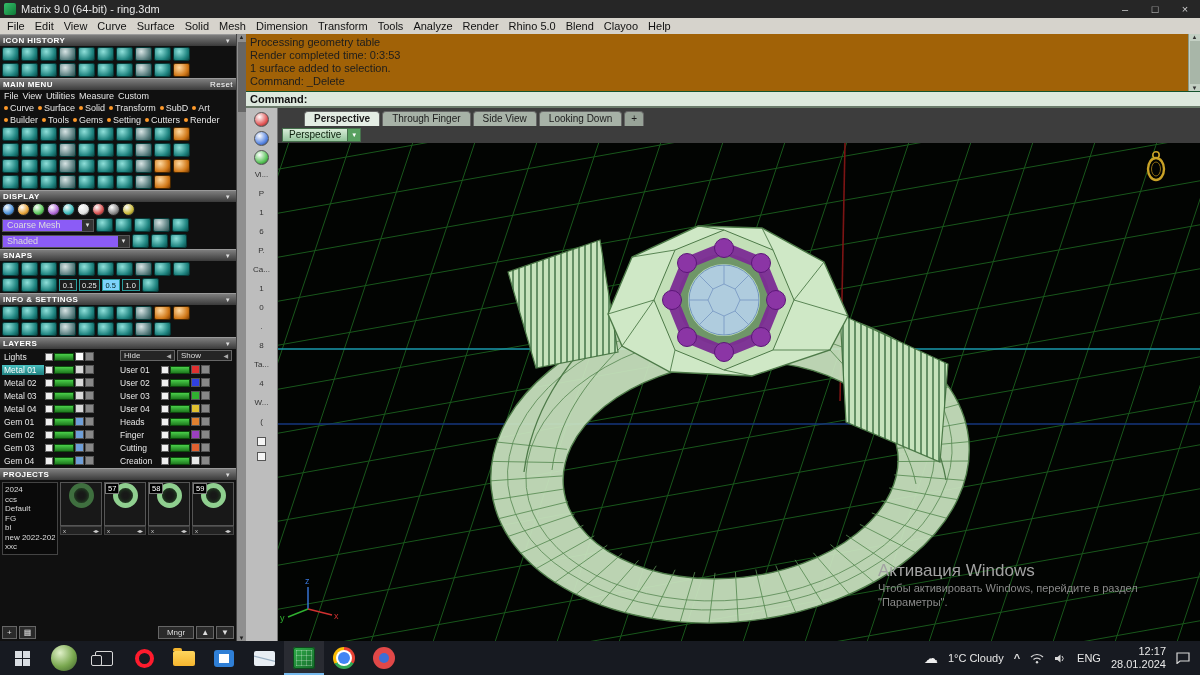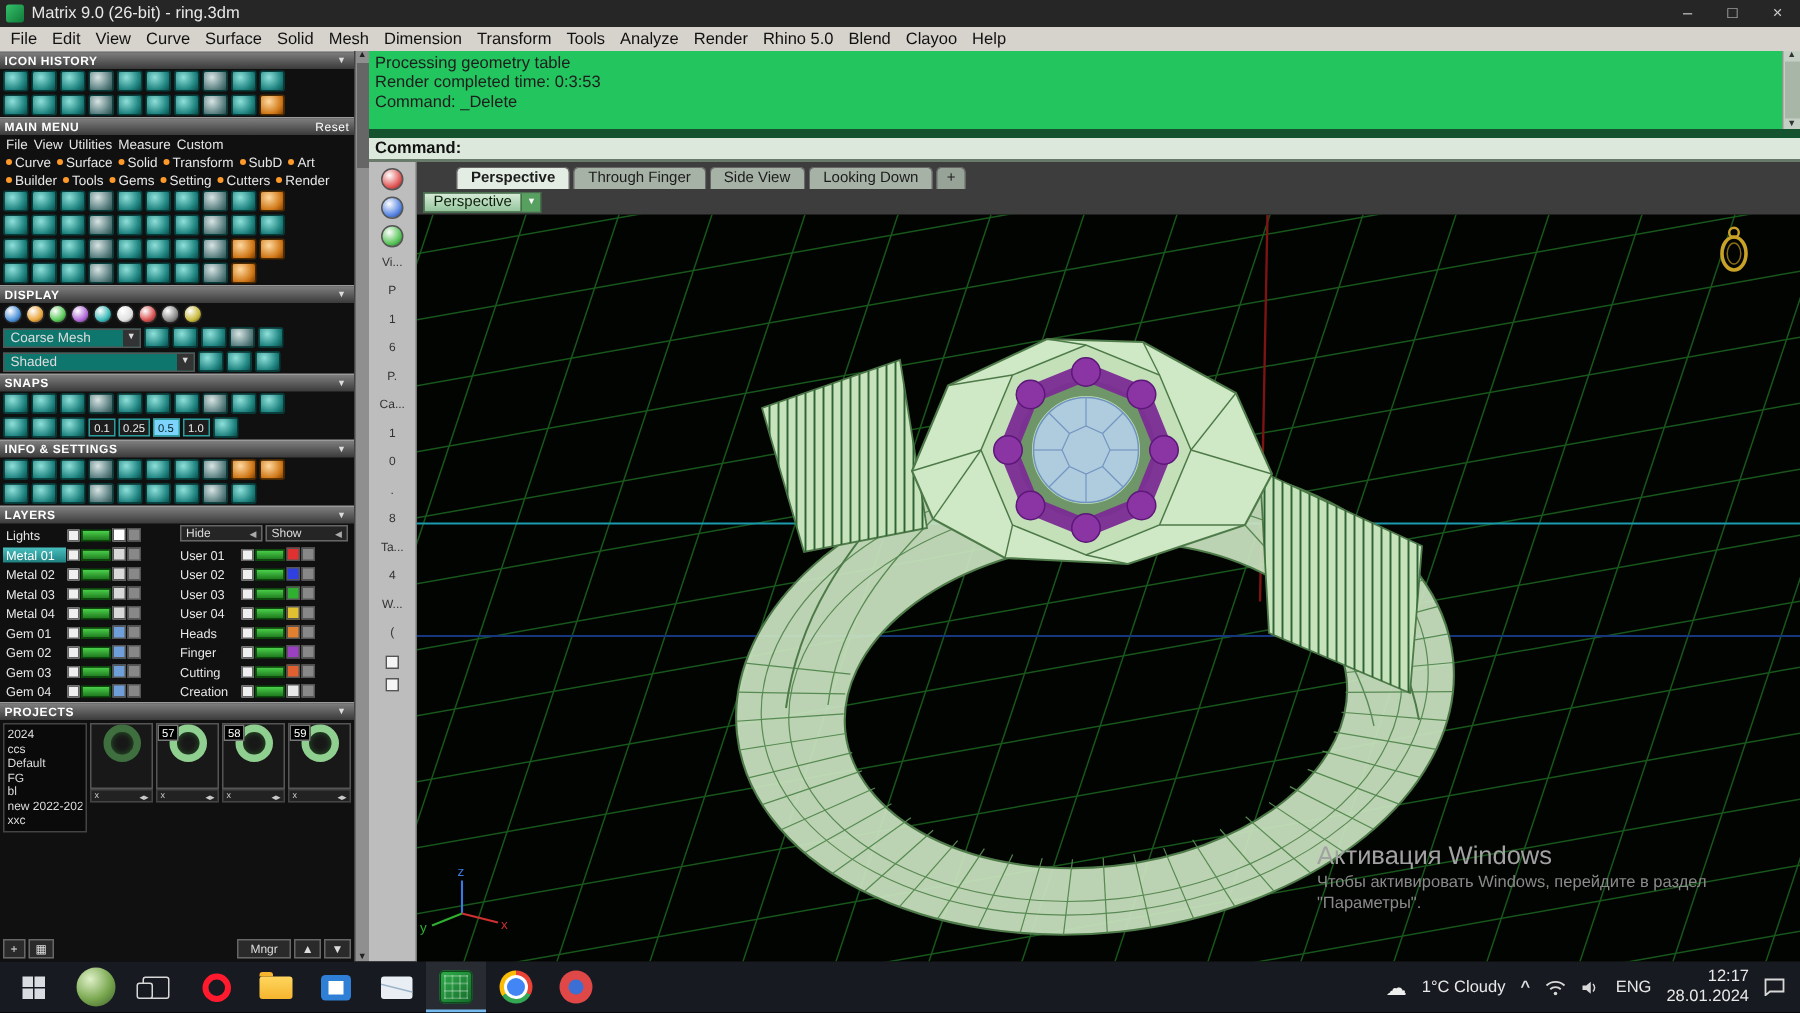--- a/index.html
+++ b/index.html
@@ -15,21 +15,21 @@
 .menubar{height:16px;background:#d6d3cc;display:flex;align-items:center;font-size:11px;color:#111;flex:0 0 auto;padding-left:2px}
 .menubar .mi{padding:0 5px;white-space:nowrap}
 
 .main{flex:1;display:flex;min-height:0}
 .sidebar{width:236px;background:#101010;flex:0 0 auto;display:flex;flex-direction:column;overflow:hidden}
 .sb-scroll{width:10px;background:#8f8f8f;flex:0 0 auto;display:flex;flex-direction:column;align-items:center;font-size:6px;color:#222;border-left:1px solid #444}
 .sb-scroll .thumbv{width:8px;height:70px;background:#666;margin:2px 0}
 .sb-scroll .spv{flex:1}
 .right{flex:1;display:flex;flex-direction:column;min-width:0}
 
-.cmdarea{height:58px;background:#22c55e;font-size:11px;color:#1d1d1d;padding:2px 4px;position:relative;border-bottom:6px solid #14532d;flex:0 0 auto}
+.cmdarea{height:58px;background:#a16207;font-size:11px;color:#1d1d1d;padding:2px 4px;position:relative;border-bottom:1px solid #14532d;flex:0 0 auto}
 .cmdline{line-height:13px;white-space:nowrap}
 .cmdscroll{position:absolute;right:0;top:0;bottom:0;width:12px;background:#c4d0c4;border-left:1px solid #8a9a8a;display:flex;flex-direction:column;align-items:center;font-size:6px;color:#333}
 .cmdscroll .cst{width:10px;flex:1;background:#a8b6a8;margin:1px 0}
 .cmdprompt{height:16px;background:#dde8dd;border-bottom:2px solid #6a7a6a;font-size:11px;font-weight:bold;padding:1px 4px;color:#111;flex:0 0 auto}
 
 .vrow{flex:1;display:flex;min-height:0}
 .sidestrip{width:32px;background:#bdbdbd;border-right:1px solid #777;display:flex;flex-direction:column;align-items:center;flex:0 0 auto;overflow:hidden}
 .ssball{width:15px;height:15px;border-radius:50%;margin-top:4px;border:1px solid #555}
 .sslab{height:19px;line-height:19px;font-size:8px;color:#333;width:100%;text-align:center;white-space:nowrap;overflow:hidden}
 .sschk{width:9px;height:9px;background:#f5f5f5;border:1px solid #555;margin-top:6px}
@@ -54,21 +54,21 @@
 .iconrow{display:flex;gap:2px;padding:1px 2px;align-items:center;flex:0 0 auto}
 .iconrow.inline{padding:0}
 .ticon{width:17px;height:14px;border-radius:2px;background:radial-gradient(circle at 35% 30%,#8fe0da,#1f8480 65%,#0c4a48);border:1px solid #063c3a;flex:0 0 auto}
 .ticon.alt{background:radial-gradient(circle at 35% 30%,#d8e4e4,#5a7f80 65%,#2a4a4a)}
 .ticon.warm{background:radial-gradient(circle at 35% 30%,#ffd9a0,#d07818 65%,#7a3c04);border-color:#4a2800}
 .sphere{width:13px;height:13px;border-radius:50%;border:1px solid #222;flex:0 0 auto}
 .menu-textrow{display:flex;padding:0 2px;align-items:center;font-size:9px;color:#e6e6e6;height:12px;flex:0 0 auto;white-space:nowrap}
 .menu-textrow .mt{padding:0 2px;display:flex;align-items:center;gap:2px}
 .dot{width:4px;height:4px;border-radius:50%;background:#ff9a2a;display:inline-block;flex:0 0 auto}
 .ddrow{display:flex;align-items:center;gap:2px;padding:1px 2px;flex:0 0 auto}
-.ddbox{background:#0f766e;color:#ddd;font-size:9px;border:1px solid #555;height:13px;display:flex;align-items:center;padding:0 0 0 4px;width:92px;justify-content:space-between}
+.ddbox{background:#8b5cf6;color:#ddd;font-size:9px;border:1px solid #555;height:13px;display:flex;align-items:center;padding:0 0 0 4px;width:92px;justify-content:space-between}
 .ddbox.wide{width:128px}
 .snaprow{display:flex;align-items:center;gap:2px;padding:1px 2px;flex:0 0 auto}
 .snapvals{display:flex;gap:2px}
 .snapbtn{min-width:18px;height:12px;background:#1d1d1d;border:1px solid #2a9d9d;color:#eee;font-size:7.5px;display:flex;align-items:center;justify-content:center;padding:0 2px}
 .snapbtn.active{background:#7dd3fc;color:#00201f}
 .layers{padding:1px 2px;flex:0 0 auto}
 .lrow{display:flex;height:13px;}
 .lcell{display:flex;align-items:center;gap:1px;width:116px;flex:0 0 auto}
 .lname{width:42px;font-size:8.5px;color:#e8e8e8;padding-left:2px;white-space:nowrap;overflow:hidden}
 .lname.sel{background:linear-gradient(#49c0c0,#1f8080);color:#fff}
@@ -123,21 +123,21 @@
 .caret{font-weight:bold;font-size:11px;color:#ddd}
 .clock{text-align:right;font-size:11px;line-height:13px}
 </style>
 </head>
 <body>
 
 <div class="screen">
 
   <div class="titlebar">
     <div class="app-logo"></div>
-    <div class="title-text">Matrix 9.0 (26-bit) - ring.3dm</div>
+    <div class="title-text">Matrix 9.0 (64-bit) - ring.3dm</div>
     <div class="winbtn">–</div>
     <div class="winbtn">□</div>
     <div class="winbtn">×</div>
   </div>
 
   <div class="menubar" id="menubar">
       <span class="mi">File</span>
       <span class="mi">Edit</span>
       <span class="mi">View</span>
       <span class="mi">Curve</span>
@@ -593,20 +593,21 @@
       <div class="thumbv"></div>
       <div class="spv"></div>
       <span>▼</span>
     </div>
 
     <div class="right">
       <div class="cmdarea">
         <div id="cmdarea-lines">
             <div class="cmdline">Processing geometry table</div>
             <div class="cmdline">Render completed time: 0:3:53</div>
+            <div class="cmdline">1 surface added to selection.</div>
             <div class="cmdline">Command: _Delete</div>
           </div>
         <div class="cmdscroll">
           <span>▲</span>
           <div class="cst"></div>
           <span>▼</span>
         </div>
       </div>
       <div class="cmdprompt">Command:</div>
 

